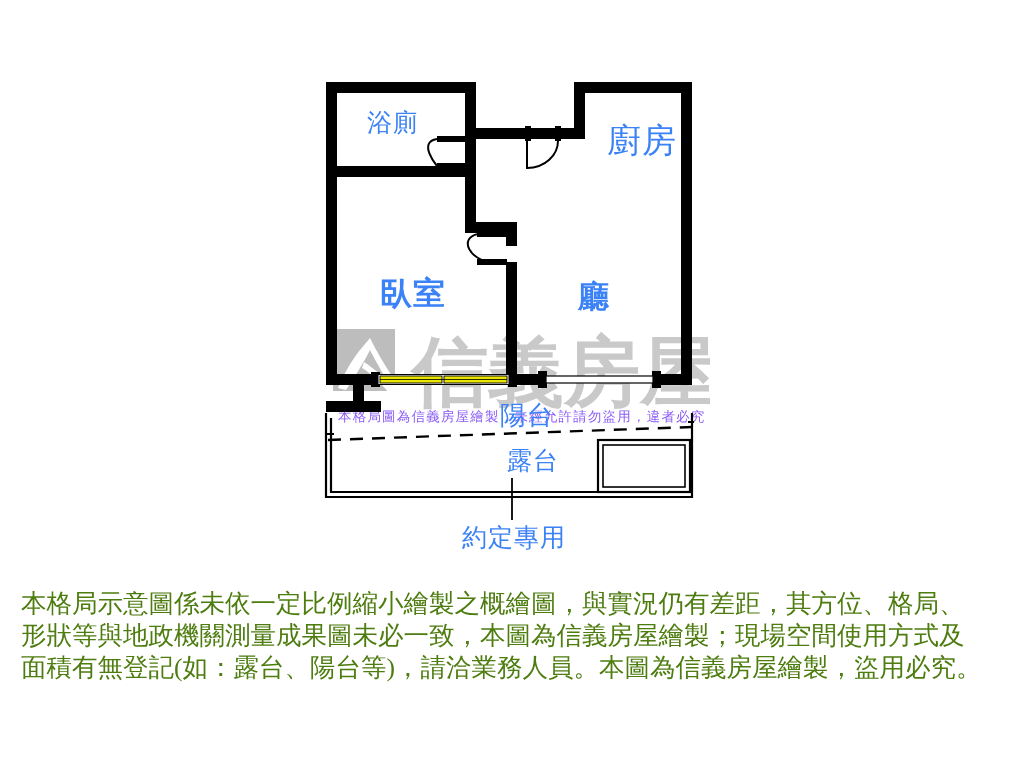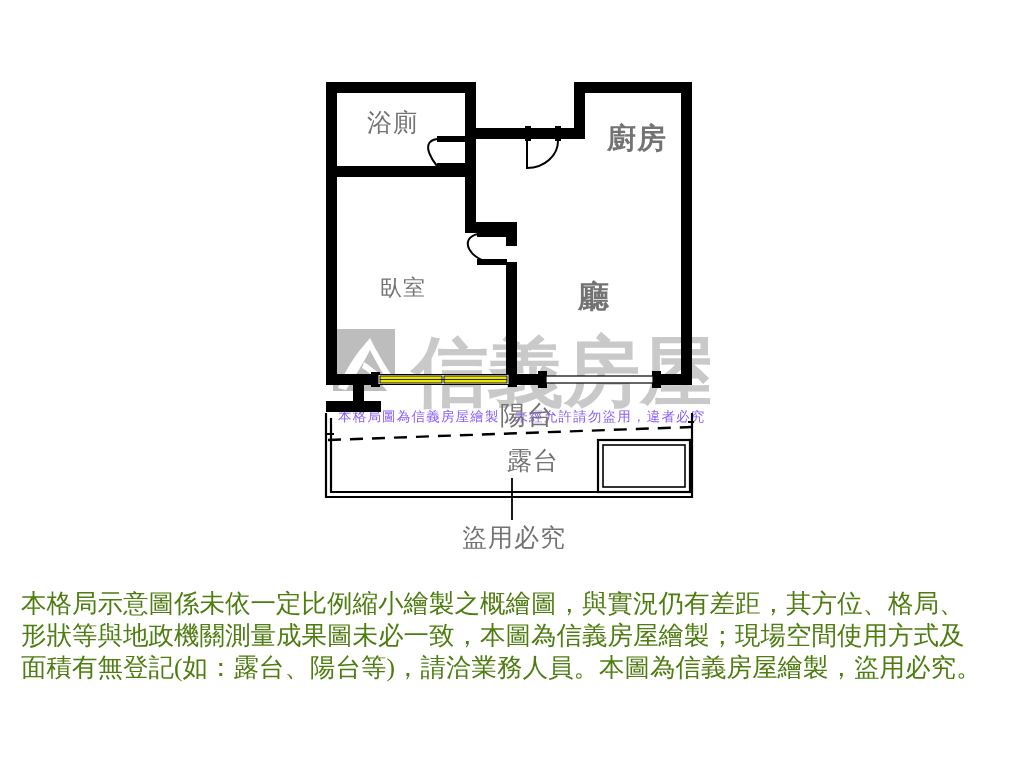--- a/index.html
+++ b/index.html
@@ -28,28 +28,28 @@
     height: 575px;
   }
   #plan-svg {
     position: absolute;
     left: 0;
     top: 0;
   }
   .room-label {
     position: absolute;
     font-family: "Liberation Serif", "DejaVu Serif", serif;
-    color: #737373;
+    color: #3b82f6;
     white-space: nowrap;
     letter-spacing: 1px;
     line-height: 1;
   }
   .lbl-bath   { left: 367px; top: 110px; font-size: 25px; }
-  .lbl-kitchen{ left: 607px; top: 124px; font-size: 29px; font-weight: bold; }
-  .lbl-bed    { left: 380px; top: 277px; font-size: 22px; font-weight: normal; text-align: right; }
+  .lbl-kitchen{ left: 607px; top: 124px; font-size: 34px; font-weight: normal; }
+  .lbl-bed    { left: 380px; top: 277px; font-size: 32px; font-weight: bold; text-align: right; }
   .lbl-living { left: 578px; top: 281px; font-size: 31px; font-weight: bold; }
   .lbl-balcony{ left: 500px; top: 403px; font-size: 26px; }
   .lbl-terrace{ left: 507px; top: 448px; font-size: 25px; }
   .lbl-exclusive { left: 462px; top: 525px; font-size: 25px; }
 
   #disclaimer {
     position: absolute;
     left: 0;
     top: 588px;
     width: 1016px;
@@ -203,21 +203,21 @@
     <div class="room-label lbl-kitchen">廚房</div>
 
     <div class="room-label lbl-bed">臥室</div>
 
     <div class="room-label lbl-living">廳</div>
 
     <div class="room-label lbl-balcony">陽台</div>
 
     <div class="room-label lbl-terrace">露台</div>
 
-    <div class="room-label lbl-exclusive">盜用必究</div>
+    <div class="room-label lbl-exclusive">約定專用</div>
 
   </div>
 
   <div id="disclaimer">
     <p>本格局示意圖係未依一定比例縮小繪製之概繪圖，與實況仍有差距，其方位、格局、</p>
     <p>形狀等與地政機關測量成果圖未必一致，本圖為信義房屋繪製；現場空間使用方式及</p>
     <p>面積有無登記(如：露台、陽台等)，請洽業務人員。本圖為信義房屋繪製，盜用必究。</p>
   </div>
 
 </div>

